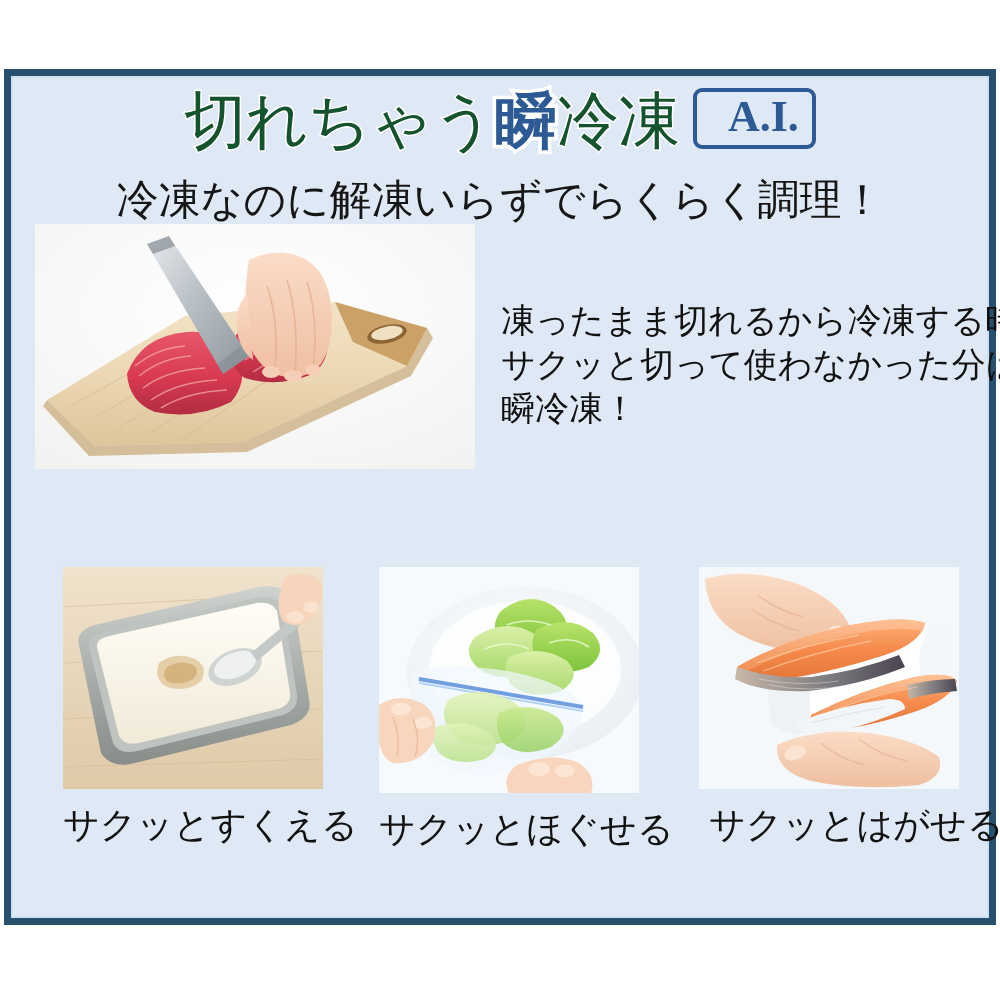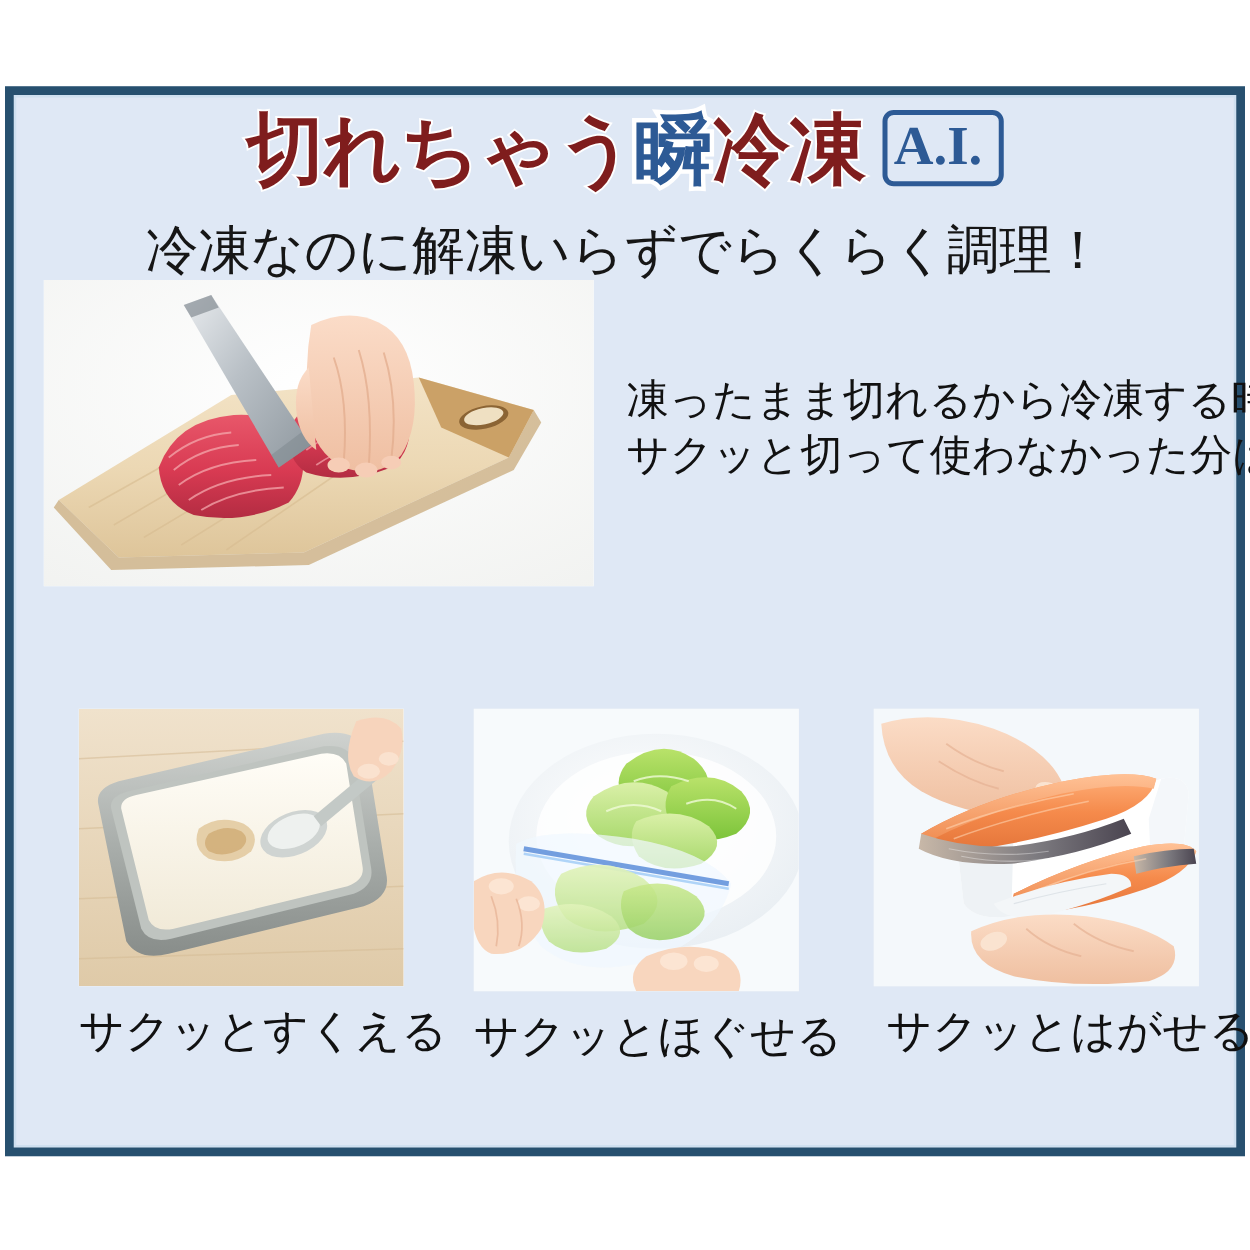--- a/index.html
+++ b/index.html
@@ -32,45 +32,45 @@
     position: absolute;
     left: 0;
     top: 12px;
     width: 100%;
     text-align: center;
     white-space: nowrap;
   }
   .title-txt {
     display: inline-block;
     font-size: 62px;
-    font-weight: bold;
+    font-weight: normal;
     line-height: 1;
     letter-spacing: -1px;
-    color: #7f1d1d;
+    color: #14532d;
     -webkit-text-stroke: 3px #ffffff;
     paint-order: stroke fill;
     vertical-align: middle;
   }
   .title-accent {
     display: inline-block;
     font-size: 62px;
     font-weight: bold;
     line-height: 1;
     color: #2d5a95;
     -webkit-text-stroke: 7px #ffffff;
     paint-order: stroke fill;
     vertical-align: middle;
     position: relative;
   }
   #ai-badge {
     display: inline-block;
     vertical-align: middle;
     margin-left: 14px;
     margin-bottom: 4px;
-    padding: 2px 13px 5px 5px;
+    padding: 2px 13px 5px 31px;
     border: 4px solid #2d5a95;
     border-radius: 9px;
     background: transparent;
   }
   #ai-badge span {
     font-family: "Liberation Serif", "DejaVu Serif", serif;
     font-size: 44px;
     font-weight: bold;
     line-height: 1.05;
     color: #2d5a95;
@@ -237,20 +237,21 @@
         <ellipse cx="236" cy="148" rx="9" ry="6" fill="#f6cdb6"></ellipse>
         <ellipse cx="258" cy="152" rx="9" ry="6" fill="#f6cdb6"></ellipse>
         <ellipse cx="278" cy="146" rx="8" ry="5.5" fill="#f6cdb6"></ellipse>
       </g>
     </svg>
   </div>
 
   <div id="body-copy">
     <div>凍ったまま切れるから冷凍する時、</div>
     <div>サクッと切って使わなかった分はまた</div>
+    <div>瞬冷凍！</div>
   </div>
 
   <div class="thumb-cell c1">
     <div class="thumb-photo">
       <svg width="260" height="222" viewBox="0 0 260 222">
         <defs>
           <linearGradient id="woodT" x1="0" y1="0" x2="0" y2="1">
             <stop offset="0" stop-color="#f0e2cc"></stop>
             <stop offset="1" stop-color="#dfcaa8"></stop>
           </linearGradient>

